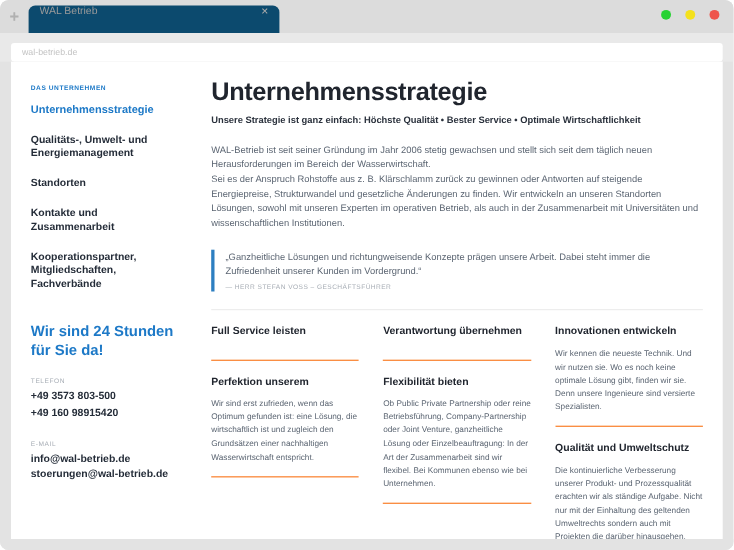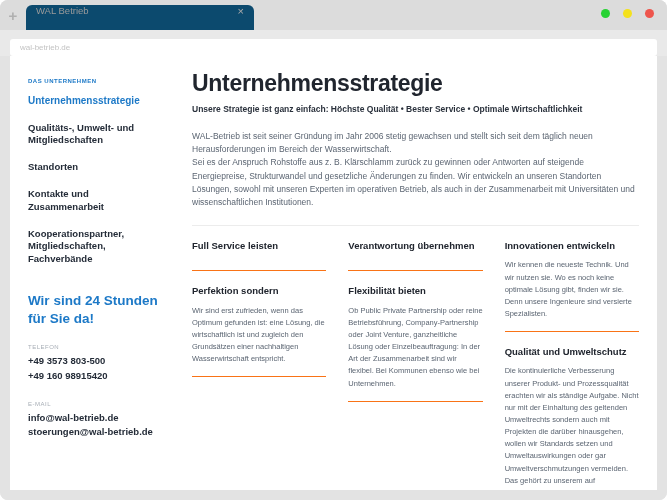--- a/index.html
+++ b/index.html
@@ -76,21 +76,21 @@
     <div class="urlbar">
       <span>wal-betrieb.de</span>
     </div>
   </div>
 
   <div class="page">
 
     <aside class="sidebar">
       <div class="side-label">DAS UNTERNEHMEN</div>
       <div class="nav-item active">Unternehmensstrategie</div>
-      <div class="nav-item">Qualitäts-, Umwelt- und Mitgliedschaften</div>
+      <div class="nav-item">Qualitäts-, Umwelt- und Energiemanagement</div>
       <div class="nav-item">Standorten</div>
       <div class="nav-item">Kontakte und Zusammenarbeit</div>
       <div class="nav-item">Kooperationspartner, Mitgliedschaften, Fachverbände</div>
 
       <div class="side-cta">Wir sind 24 Stunden für Sie da!</div>
 
       <div class="contact-label">TELEFON</div>
       <div class="contact-val">+49 3573 803-500</div>
       <div class="contact-val">+49 160 98915420</div>
 
@@ -101,30 +101,34 @@
 
     <main class="main">
       <h1>Unternehmensstrategie</h1>
       <div class="subtitle">Unsere Strategie ist ganz einfach: Höchste Qualität • Bester Service • Optimale Wirtschaftlichkeit</div>
 
       <div class="intro">
         <p>WAL-Betrieb ist seit seiner Gründung im Jahr 2006 stetig gewachsen und stellt sich seit dem täglich neuen Herausforderungen im Bereich der Wasserwirtschaft.</p>
         <p>Sei es der Anspruch Rohstoffe aus z. B. Klärschlamm zurück zu gewinnen oder Antworten auf steigende Energiepreise, Strukturwandel und gesetzliche Änderungen zu finden. Wir entwickeln an unseren Standorten Lösungen, sowohl mit unseren Experten im operativen Betrieb, als auch in der Zusammenarbeit mit Universitäten und wissenschaftlichen Institutionen.</p>
       </div>
 
+      <div class="quote">
+        <p>„Ganzheitliche Lösungen und richtungweisende Konzepte prägen unsere Arbeit. Dabei steht immer die Zufriedenheit unserer Kunden im Vordergrund.“</p>
+        <div class="quote-attr">—  HERR STEFAN VOSS – GESCHÄFTSFÜHRER</div>
+      </div>
 
       <hr class="section-divider">
 
       <div class="grid">
         <div class="col">
           <div class="card">
             <h3>Full Service leisten</h3>
           </div>
           <div class="card">
-            <h3>Perfektion sondern</h3>
+            <h3>Perfektion unserem</h3>
             <p>Wir sind erst zufrieden, wenn das Optimum gefunden ist: eine Lösung, die wirtschaftlich ist und zugleich den Grundsätzen einer nachhaltigen Wasserwirtschaft entspricht.</p>
           </div>
 
         </div>
         <div class="col">
           <div class="card">
             <h3>Verantwortung übernehmen</h3>
           </div>
           <div class="card">
             <h3>Flexibilität bieten</h3>

